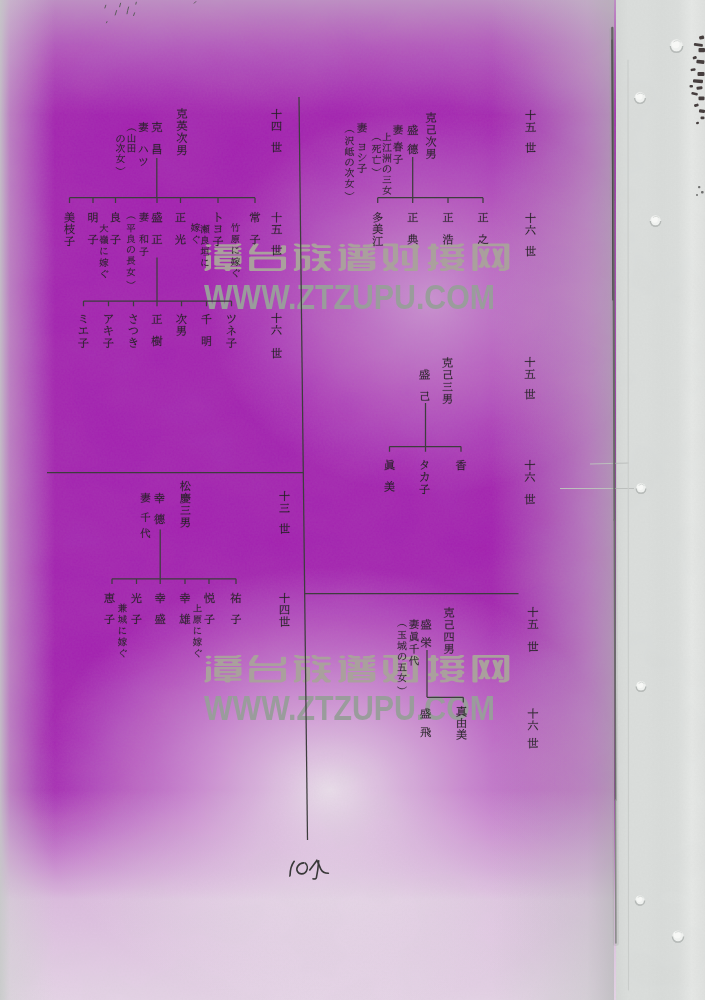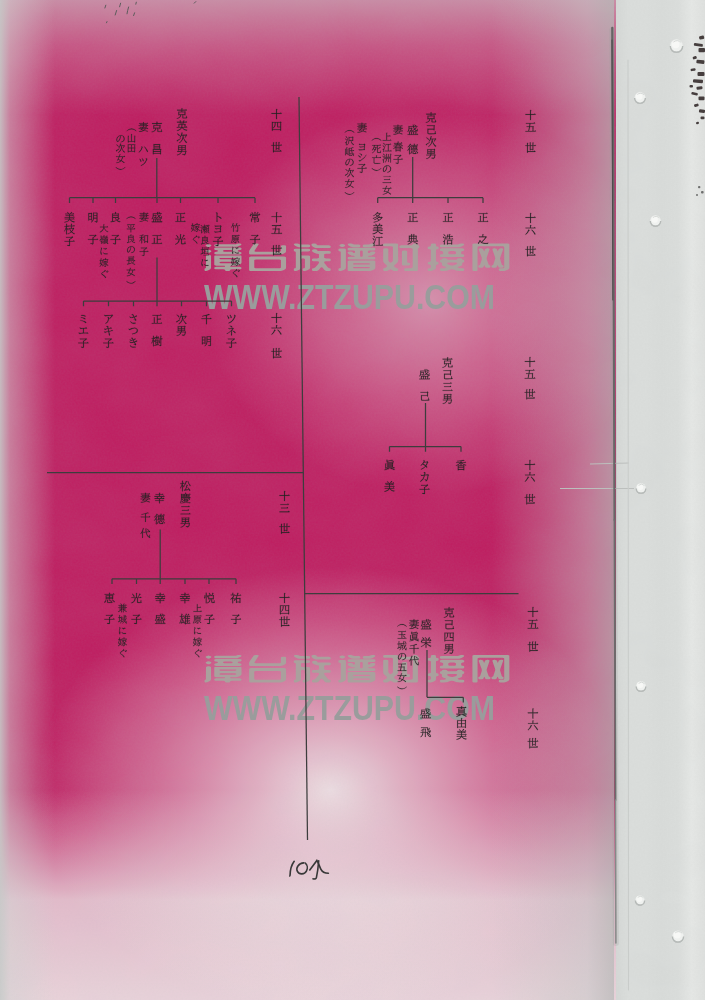--- a/index.html
+++ b/index.html
@@ -1,16 +1,16 @@
 <!DOCTYPE html>
 <html><head><meta charset="utf-8">
 <style>
 html,body{margin:0;padding:0;background:#e1e3e1;}
 #page{position:relative;width:705px;height:1000px;overflow:hidden;
- font-family:"Liberation Sans",sans-serif;background:#be185d;}
+ font-family:"Liberation Sans",sans-serif;background:#a21caf;}
 .abs{position:absolute;}
 </style></head>
 <body>
 <div id="page">
 
 <div class="abs" style="left:0;top:0;width:705px;height:1000px;
  background:
  radial-gradient(ellipse 420px 320px at 330px 790px, rgba(242,243,241,.9), rgba(242,243,241,0) 70%),
  radial-gradient(ellipse 300px 260px at 430px 300px, rgba(233,235,233,.55), rgba(233,235,233,0) 75%),
  linear-gradient(to right, rgba(200,204,202,.9) 0px, rgba(212,215,213,.5) 10px, rgba(222,224,222,0) 55px),

